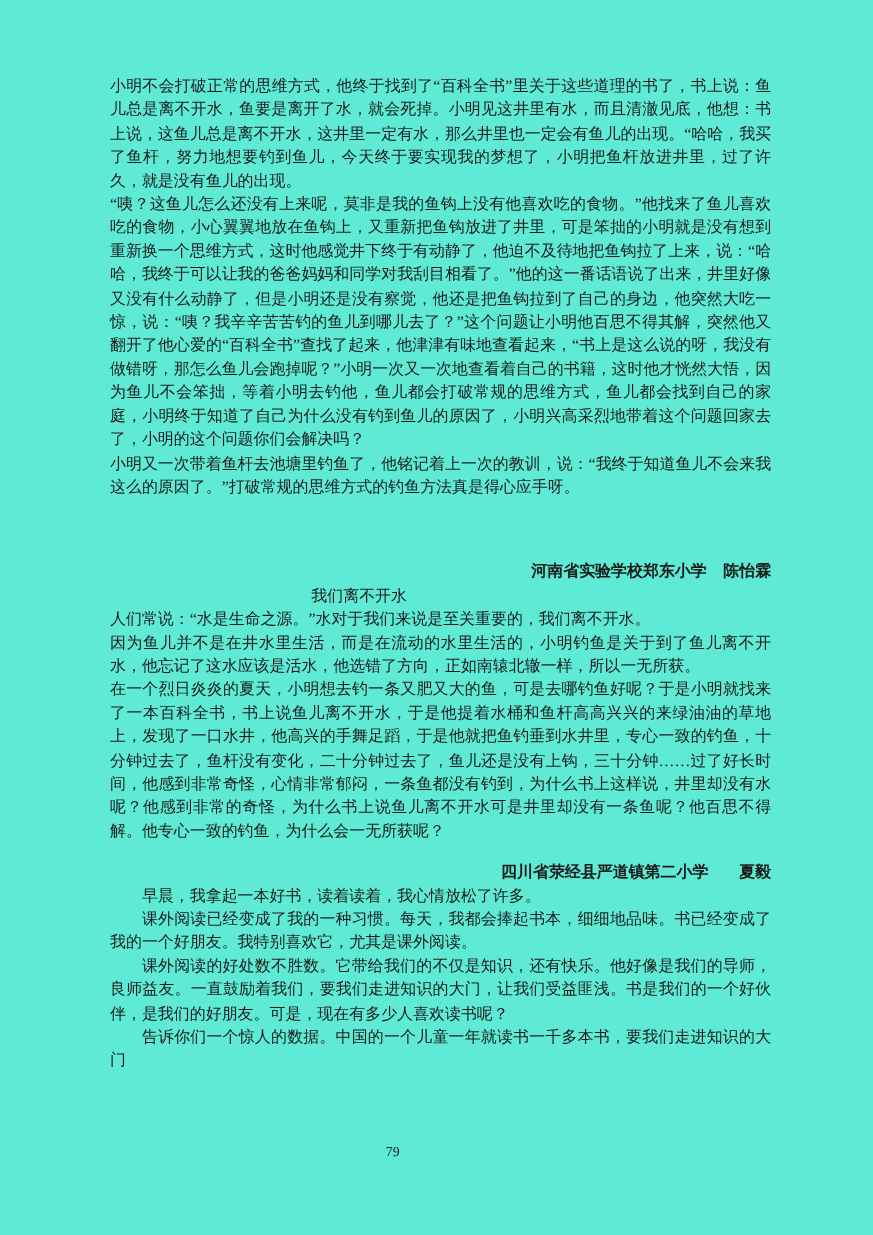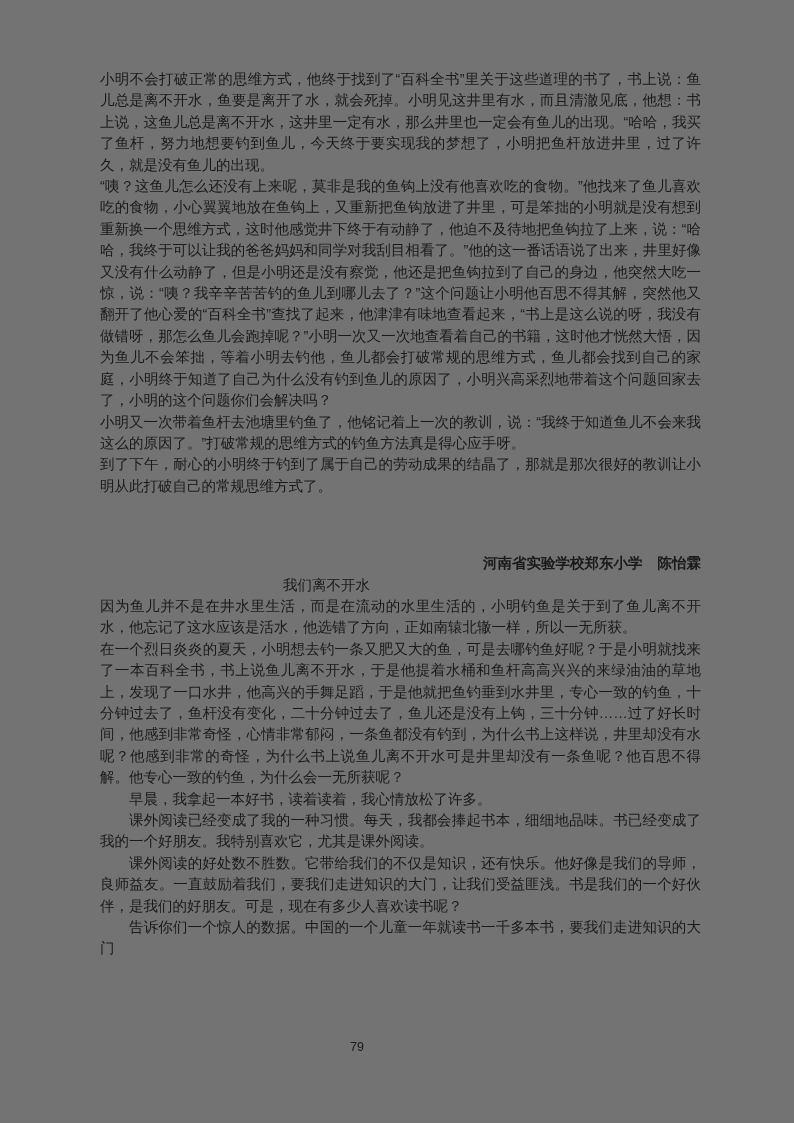--- a/index.html
+++ b/index.html
@@ -4,23 +4,23 @@
 <style>
   html, body {
     margin: 0;
     padding: 0;
     background: #ffffff;
   }
   .page {
     position: relative;
     width: 794px;
     height: 1123px;
-    background: #737373;
+    background: #5eead4;
     color: #1a1a1a;
-    font-family: Liberation Sans, sans-serif;
+    font-family: Liberation Serif, serif;
     overflow: hidden;
   }
   .content {
     position: absolute;
     top: 69px;
     left: 100px;
     width: 601px;
     font-size: 14.5px;
     line-height: 21.4px;
     text-align: justify;
@@ -59,29 +59,30 @@
 </style>
 </head>
 <body>
 
 <div class="page">
   <div class="content">
 
     <p>小明不会打破正常的思维方式，他终于找到了“百科全书”里关于这些道理的书了，书上说：鱼儿总是离不开水，鱼要是离开了水，就会死掉。小明见这井里有水，而且清澈见底，他想：书上说，这鱼儿总是离不开水，这井里一定有水，那么井里也一定会有鱼儿的出现。“哈哈，我买了鱼杆，努力地想要钓到鱼儿，今天终于要实现我的梦想了，小明把鱼杆放进井里，过了许久，就是没有鱼儿的出现。</p>
     <p>“咦？这鱼儿怎么还没有上来呢，莫非是我的鱼钩上没有他喜欢吃的食物。”他找来了鱼儿喜欢吃的食物，小心翼翼地放在鱼钩上，又重新把鱼钩放进了井里，可是笨拙的小明就是没有想到重新换一个思维方式，这时他感觉井下终于有动静了，他迫不及待地把鱼钩拉了上来，说：“哈哈，我终于可以让我的爸爸妈妈和同学对我刮目相看了。”他的这一番话语说了出来，井里好像又没有什么动静了，但是小明还是没有察觉，他还是把鱼钩拉到了自己的身边，他突然大吃一惊，说：“咦？我辛辛苦苦钓的鱼儿到哪儿去了？”这个问题让小明他百思不得其解，突然他又翻开了他心爱的“百科全书”查找了起来，他津津有味地查看起来，“书上是这么说的呀，我没有做错呀，那怎么鱼儿会跑掉呢？”小明一次又一次地查看着自己的书籍，这时他才恍然大悟，因为鱼儿不会笨拙，等着小明去钓他，鱼儿都会打破常规的思维方式，鱼儿都会找到自己的家庭，小明终于知道了自己为什么没有钓到鱼儿的原因了，小明兴高采烈地带着这个问题回家去了，小明的这个问题你们会解决吗？</p>
     <p>小明又一次带着鱼杆去池塘里钓鱼了，他铭记着上一次的教训，说：“我终于知道鱼儿不会来我这么的原因了。”打破常规的思维方式的钓鱼方法真是得心应手呀。</p>
-    <p>到了下午，耐心的小明终于钓到了属于自己的劳动成果的结晶了，那就是那次很好的教训让小明从此打破自己的常规思维方式了。</p>
 
     <p class="byline byline-1"><span>河南省实验学校郑东小学</span><span class="author">陈怡霖</span></p>
 
     <p class="essay-title">我们离不开水</p>
 
+    <p>人们常说：“水是生命之源。”水对于我们来说是至关重要的，我们离不开水。</p>
     <p>因为鱼儿并不是在井水里生活，而是在流动的水里生活的，小明钓鱼是关于到了鱼儿离不开水，他忘记了这水应该是活水，他选错了方向，正如南辕北辙一样，所以一无所获。</p>
     <p>在一个烈日炎炎的夏天，小明想去钓一条又肥又大的鱼，可是去哪钓鱼好呢？于是小明就找来了一本百科全书，书上说鱼儿离不开水，于是他提着水桶和鱼杆高高兴兴的来绿油油的草地上，发现了一口水井，他高兴的手舞足蹈，于是他就把鱼钓垂到水井里，专心一致的钓鱼，十分钟过去了，鱼杆没有变化，二十分钟过去了，鱼儿还是没有上钩，三十分钟……过了好长时间，他感到非常奇怪，心情非常郁闷，一条鱼都没有钓到，为什么书上这样说，井里却没有水呢？他感到非常的奇怪，为什么书上说鱼儿离不开水可是井里却没有一条鱼呢？他百思不得解。他专心一致的钓鱼，为什么会一无所获呢？</p>
 
+    <p class="byline byline-2"><span>四川省荥经县严道镇第二小学</span><span class="author">夏毅</span></p>
 
 
     <p class="indent">早晨，我拿起一本好书，读着读着，我心情放松了许多。</p>
     <p class="indent">课外阅读已经变成了我的一种习惯。每天，我都会捧起书本，细细地品味。书已经变成了我的一个好朋友。我特别喜欢它，尤其是课外阅读。</p>
     <p class="indent">课外阅读的好处数不胜数。它带给我们的不仅是知识，还有快乐。他好像是我们的导师，良师益友。一直鼓励着我们，要我们走进知识的大门，让我们受益匪浅。书是我们的一个好伙伴，是我们的好朋友。可是，现在有多少人喜欢读书呢？</p>
     <p class="indent">告诉你们一个惊人的数据。中国的一个儿童一年就读书一千多本书，要我们走进知识的大门</p>
 
   </div>
 
   <div class="footer">79</div>

